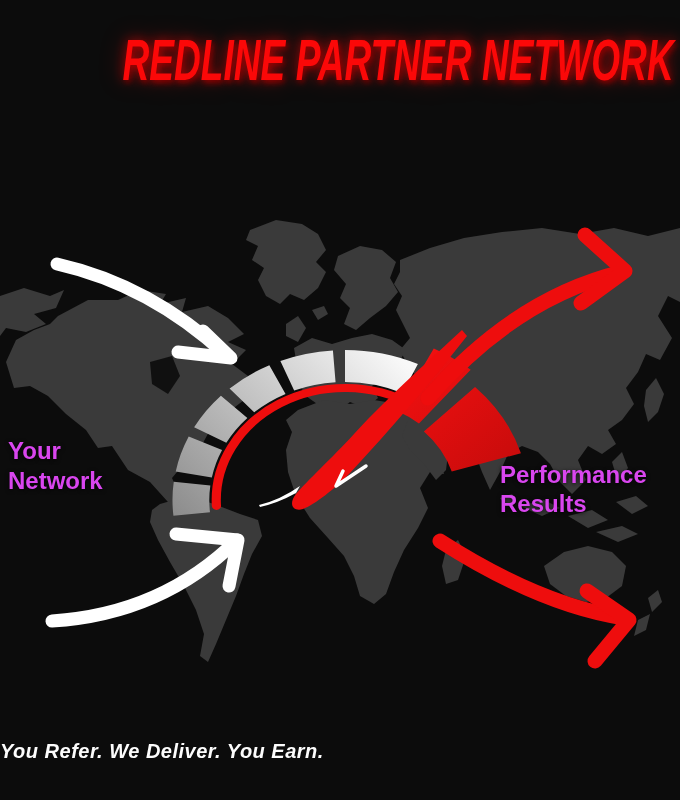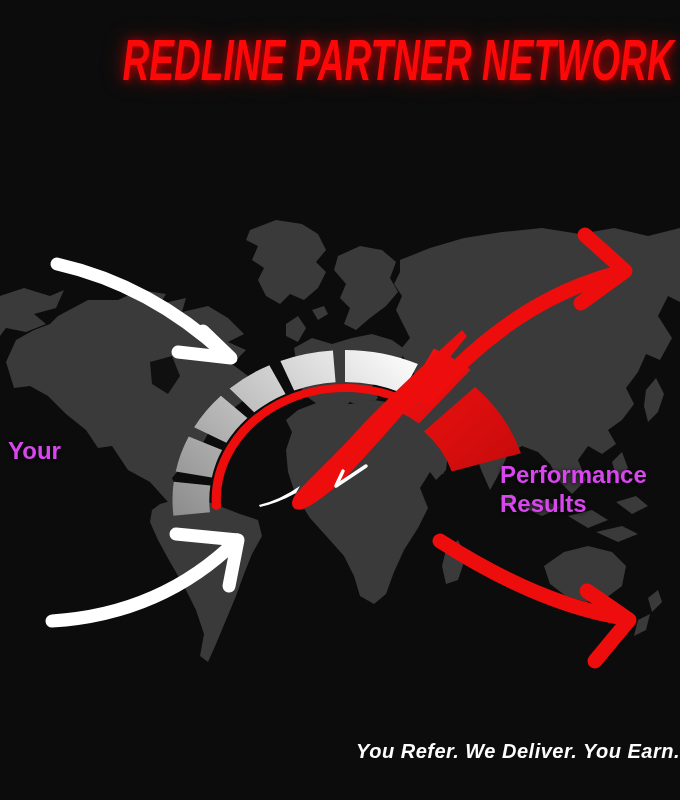--- a/index.html
+++ b/index.html
@@ -16,21 +16,21 @@
   }
   .scene{position:absolute;left:0;top:0;}
   .side-label{
     position:absolute;color:#d946ef;font-weight:bold;text-align:left;
     font-size:24px;line-height:30px;
     text-shadow:0 1px 4px rgba(0,0,0,.8);
   }
   .label-left{left:8px;top:436px;width:150px;}
   .label-right{left:500px;top:460px;width:178px;line-height:29px;}
   .tagline{
-    position:absolute;left:0;right:0;top:740px;margin:0;text-align:right;
+    position:absolute;left:0;right:0;top:740px;margin:0;text-align:left;
     color:#fdfdfd;font-weight:bold;font-style:italic;font-size:20px;letter-spacing:.5px;
   }
 </style>
 </head>
 <body>
 
 <div class="poster">
 
   <h1 class="title">REDLINE PARTNER NETWORK</h1>
 
@@ -114,20 +114,21 @@
       </g>
       <g>
         <path d="M 440 541 Q 540 605 624 618"></path>
         <path d="M 587 591 L 629 620 L 595 661"></path>
       </g>
     </g>
   </svg>
 
   <div class="side-label label-left">
     <div>Your</div>
+    <div>Network</div>
   </div>
 
   <div class="side-label label-right">
     <div>Performance</div>
     <div>Results</div>
   </div>
 
   <p class="tagline">You Refer. We Deliver. You Earn.</p>
 
 </div>

